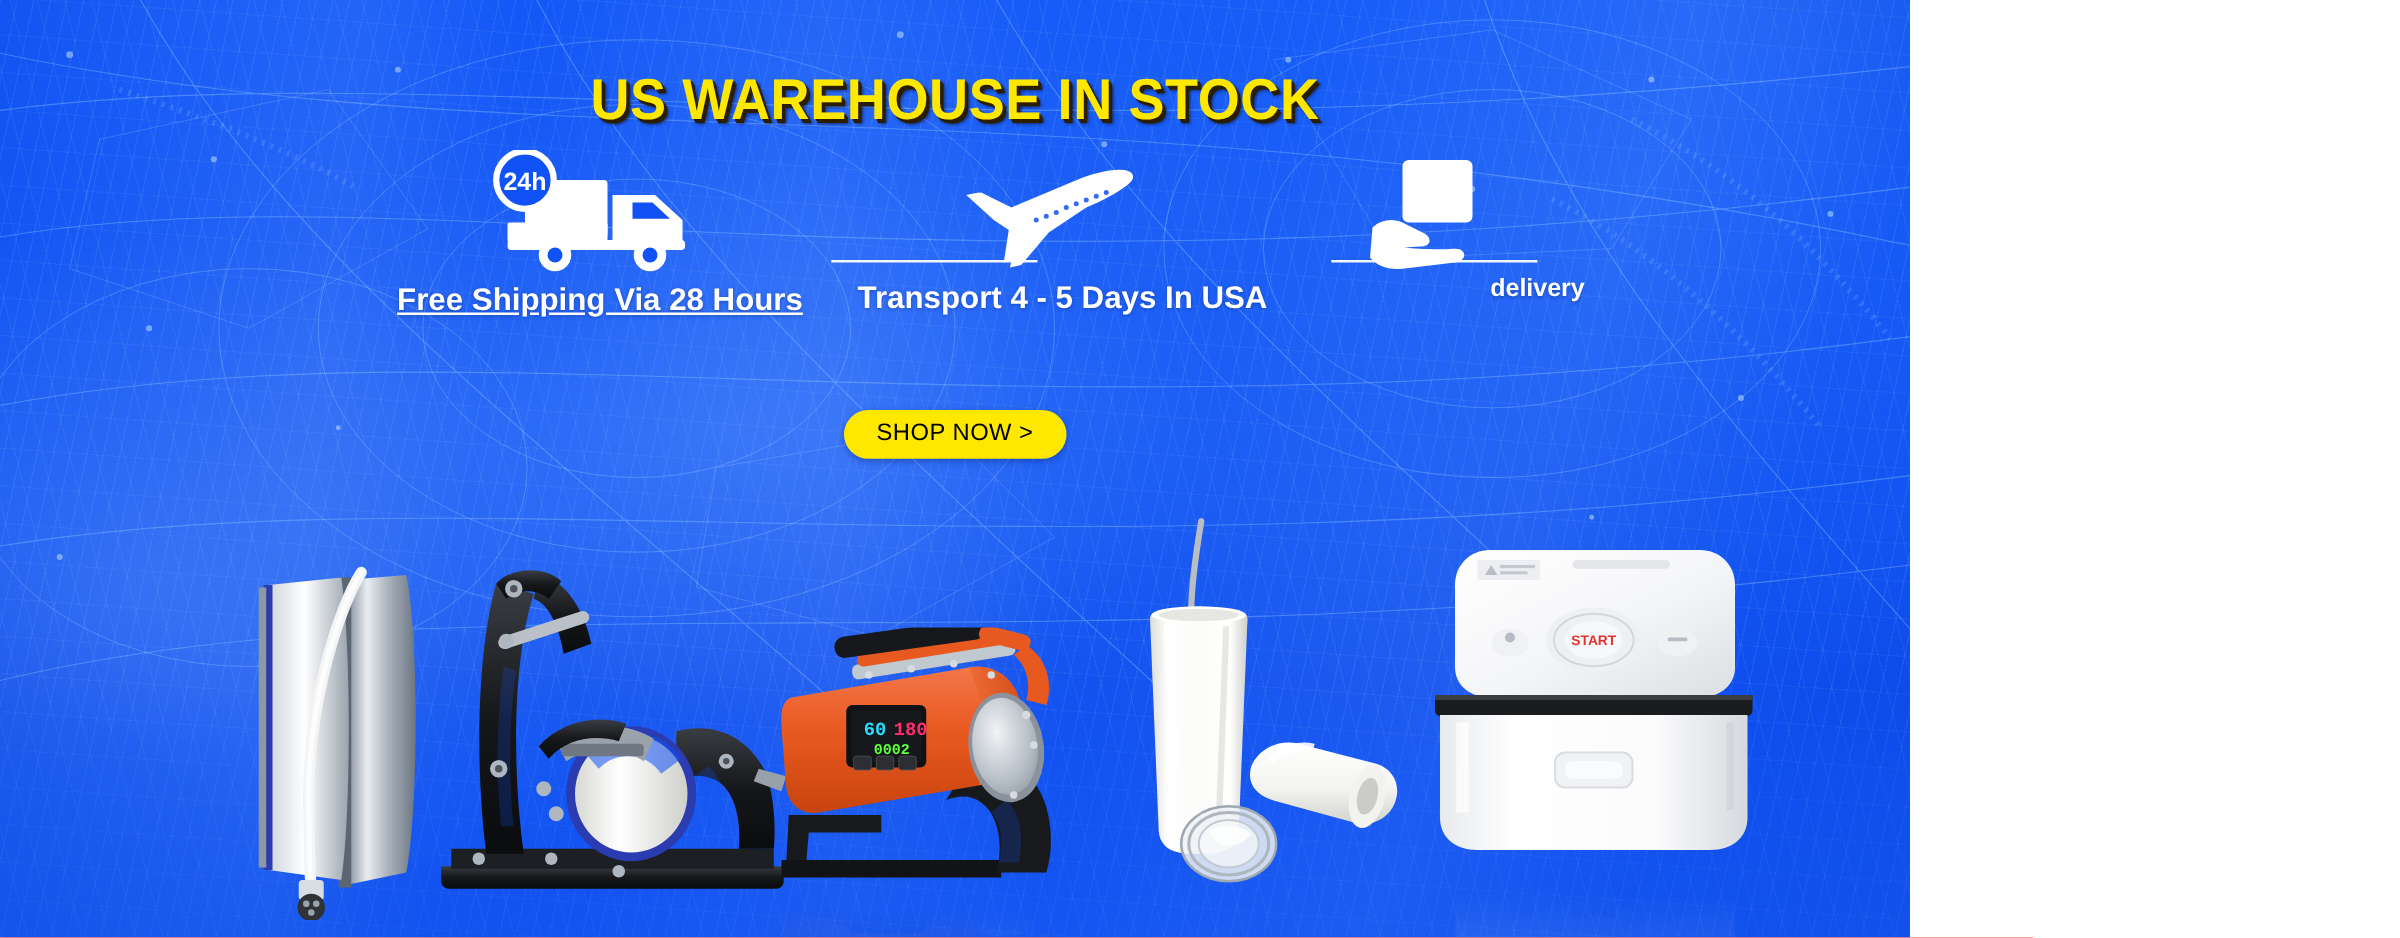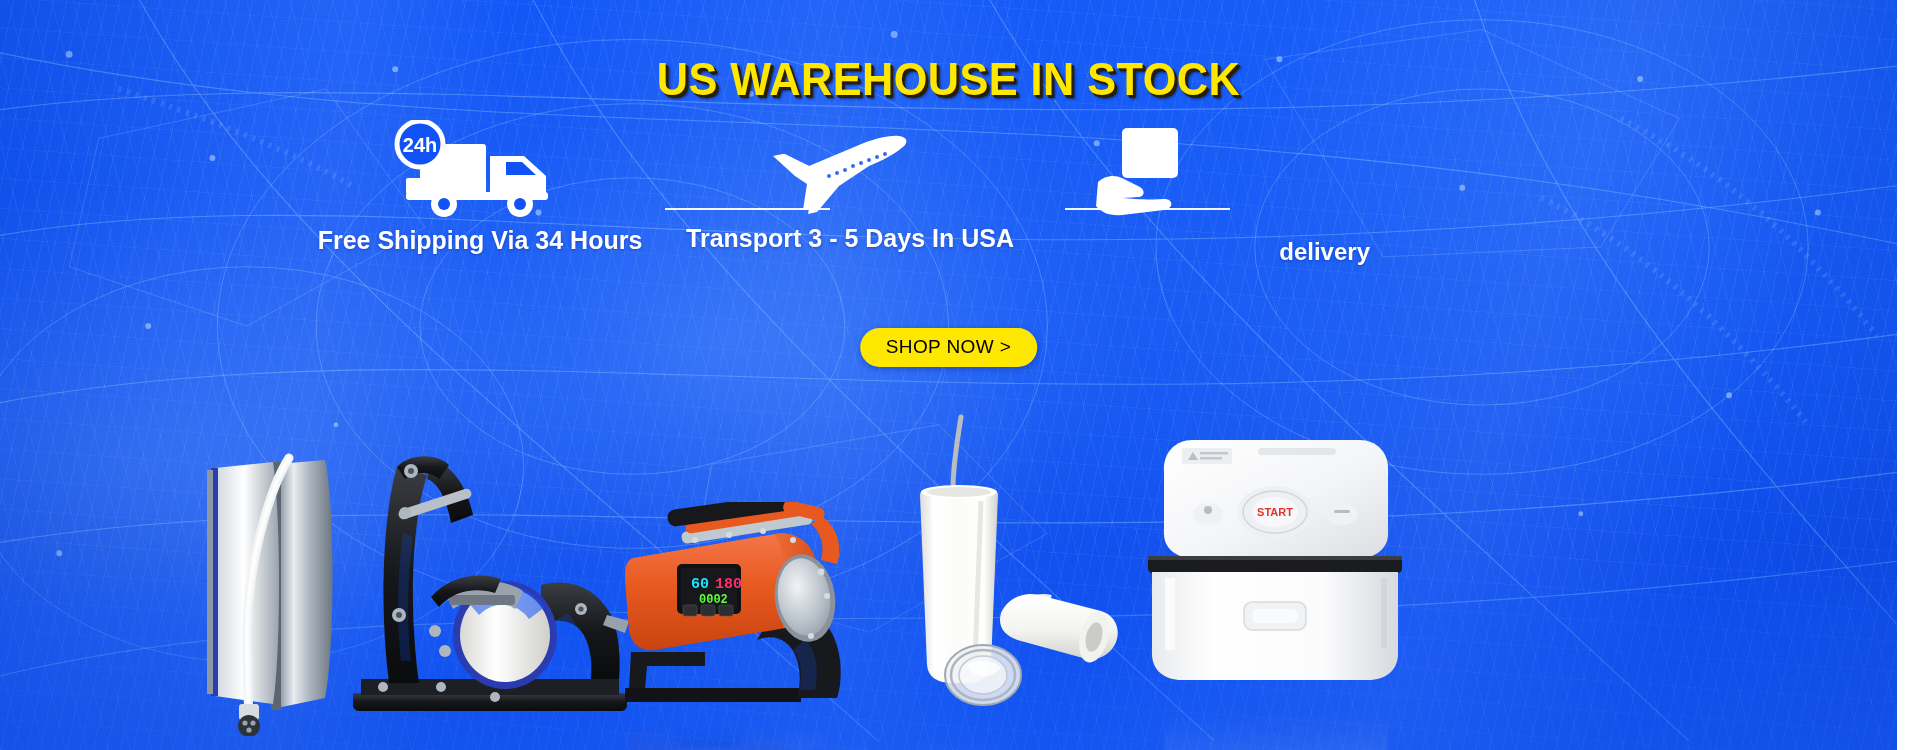--- a/index.html
+++ b/index.html
@@ -6,21 +6,21 @@
   * { margin:0; padding:0; box-sizing:border-box; }
 
   html, body {
     width:1920px; height:750px;
     overflow:hidden;
     font-family:"Liberation Sans", sans-serif;
   }
 
   #banner {
     position:relative;
-    width:1897px; height:750px;
+    width:1528px; height:750px;
     background:#ef4444;
     overflow:hidden;
   }
 
   
   .bg-layer { position:absolute; inset:0; pointer-events:none; }
 
   .bg-base {
     background:
       radial-gradient(ellipse 900px 520px at 38% 46%, rgba(90,150,255,.45) 0%, rgba(60,120,250,.15) 45%, rgba(16,82,245,0) 72%),
@@ -88,29 +88,29 @@
     height:100px;
     display:flex; align-items:center; justify-content:center;
   }
   .feature .caption {
     font-size:25px;
     font-weight:bold;
     white-space:nowrap;
     text-shadow:0 1px 3px rgba(0,20,80,.35);
   }
 
-  #feature-shipping { left:300px; width:360px; }
+  #feature-shipping { left:300px; width:360px;text-decoration:underline; }
   #feature-shipping .caption { margin-top:6px; }
 
   #feature-transport { left:650px; width:400px; }
   #feature-transport .caption { margin-top:4px; }
 
   #feature-delivery  { left:1010px; width:360px; text-align:left; padding-left:80px; }
   #feature-delivery .icon-wrap { justify-content:flex-start; }
-  #feature-delivery .caption { margin-top:18px; text-align:right; font-size:24px; }
+  #feature-delivery .caption { margin-top:0; text-align:center; font-size:20px; }
 
   .connector {
     position:absolute;
     height:2px;
     background:#ffffff;
     opacity:.95;
     top:88px;
   }
   #connector-1 { left:665px; width:165px; }
   #connector-2 { left:1065px; width:165px; }
@@ -248,21 +248,21 @@
 
           <circle cx="64" cy="84" r="13" fill="#ffffff"></circle>
           <circle cx="64" cy="84" r="6" fill="#1052f5"></circle>
           <circle cx="140" cy="84" r="13" fill="#ffffff"></circle>
           <circle cx="140" cy="84" r="6" fill="#1052f5"></circle>
 
           <circle cx="40" cy="24" r="23" fill="#1052f5" stroke="#ffffff" stroke-width="5"></circle>
           <text x="40" y="32" text-anchor="middle" fill="#ffffff" font-family="Liberation Sans, sans-serif" font-size="20" font-weight="bold">24h</text>
         </svg>
       </div>
-      <div class="caption">Free Shipping Via 34 Hours</div>
+      <div class="caption">Free Shipping Via 28 Hours</div>
     </div>
 
     <div class="feature" id="feature-transport">
       <div class="icon-wrap">
         <svg width="190" height="100" viewBox="0 0 190 100">
           <g fill="#ffffff">
             <path d="M40,56 L18,36 l10,-2 L54,46 L104,25 c14,-6 30,-10 40,-9 c8,1 10,6 4,11
                      c-8,7 -22,14 -34,19 L84,66 L62,92 l-9,2 l5,-26 z"></path>
             <path d="M66,60 l-10,28 l-8,2 l4,-26 z"></path>
             <path d="M44,54 l-24,-18 l10,-2 l24,12 z"></path>
@@ -272,21 +272,21 @@
             <circle cx="82" cy="53" r="2"></circle>
             <circle cx="90" cy="50" r="2"></circle>
             <circle cx="98" cy="46" r="2"></circle>
             <circle cx="106" cy="43" r="2"></circle>
             <circle cx="114" cy="40" r="2"></circle>
             <circle cx="122" cy="37" r="2"></circle>
             <circle cx="130" cy="34" r="2"></circle>
           </g>
         </svg>
       </div>
-      <div class="caption">Transport 3 - 5 Days In USA</div>
+      <div class="caption">Transport 4 - 5 Days In USA</div>
     </div>
 
     <div class="feature" id="feature-delivery">
       <div class="icon-wrap">
         <svg width="110" height="100" viewBox="0 0 110 100">
           <rect x="32" y="8" width="56" height="50" rx="5" fill="#ffffff"></rect>
           <path d="M8,62 c6,-6 16,-8 24,-4 l18,9 c5,3 5,9 -1,10 l-16,1
                    c10,1 28,2 40,1 c10,-1 12,9 1,11 l-42,5 c-12,1 -20,-2 -26,-9 z" fill="#ffffff"></path>
         </svg>
       </div>

